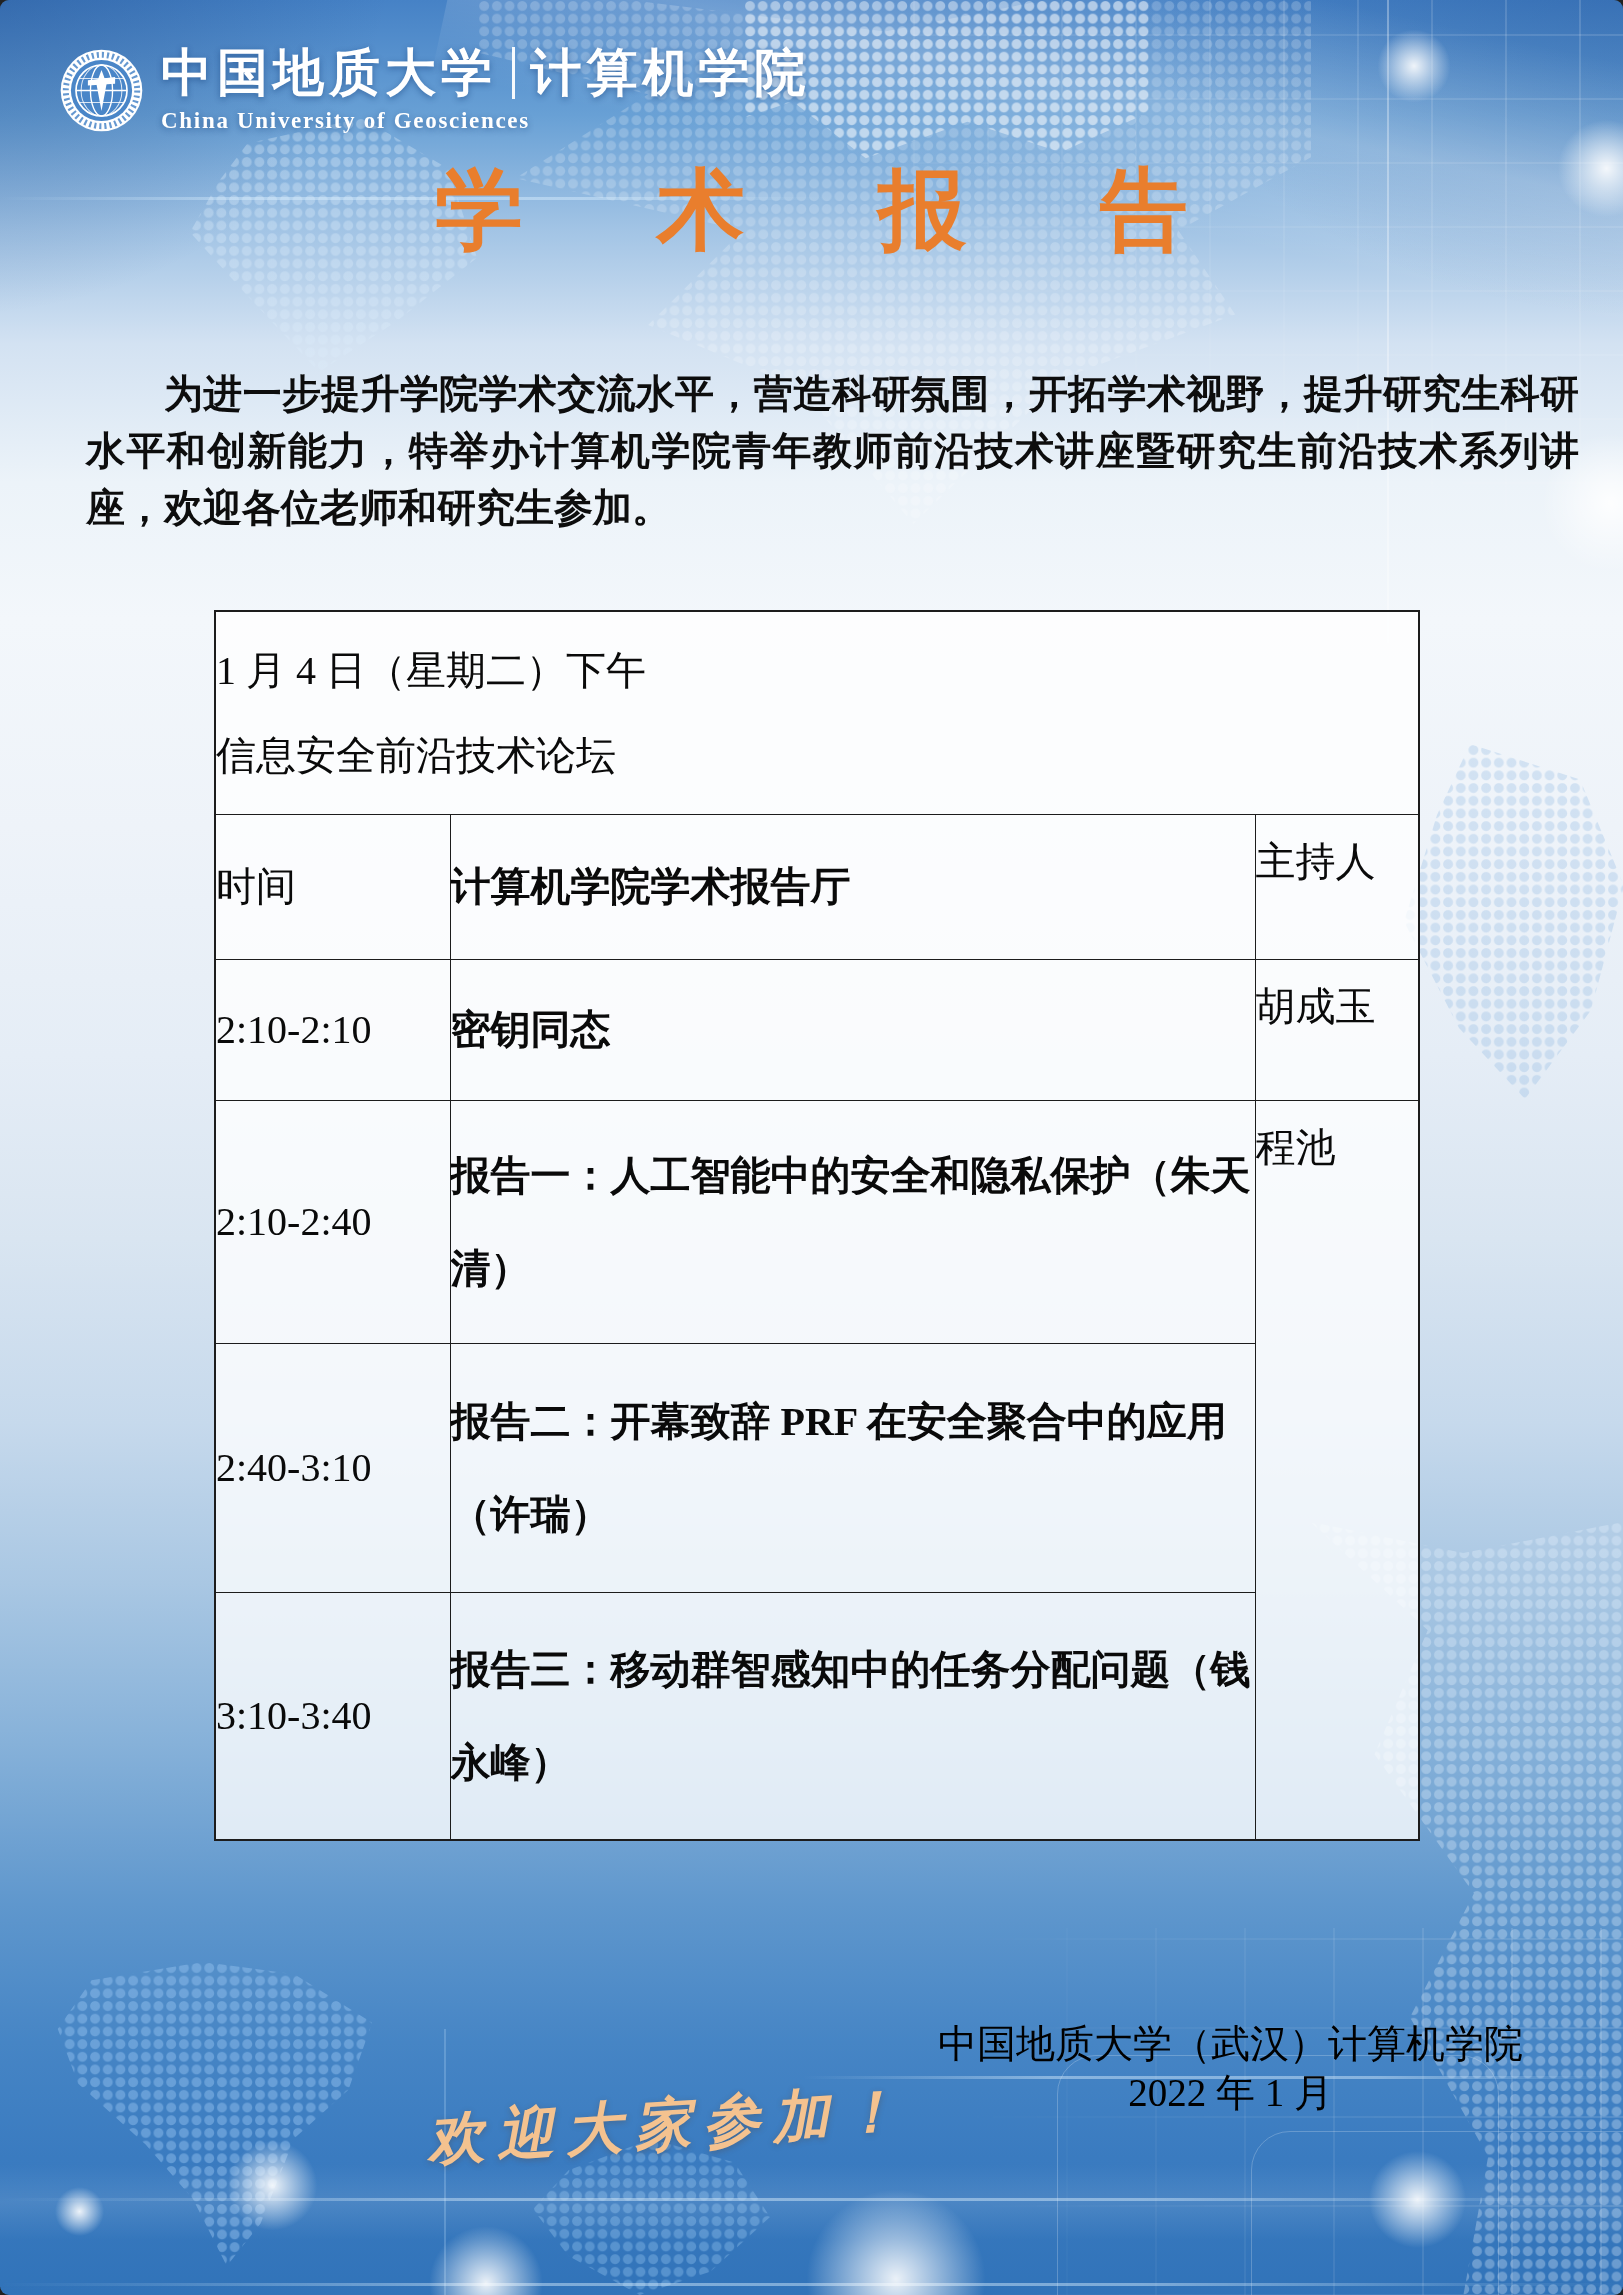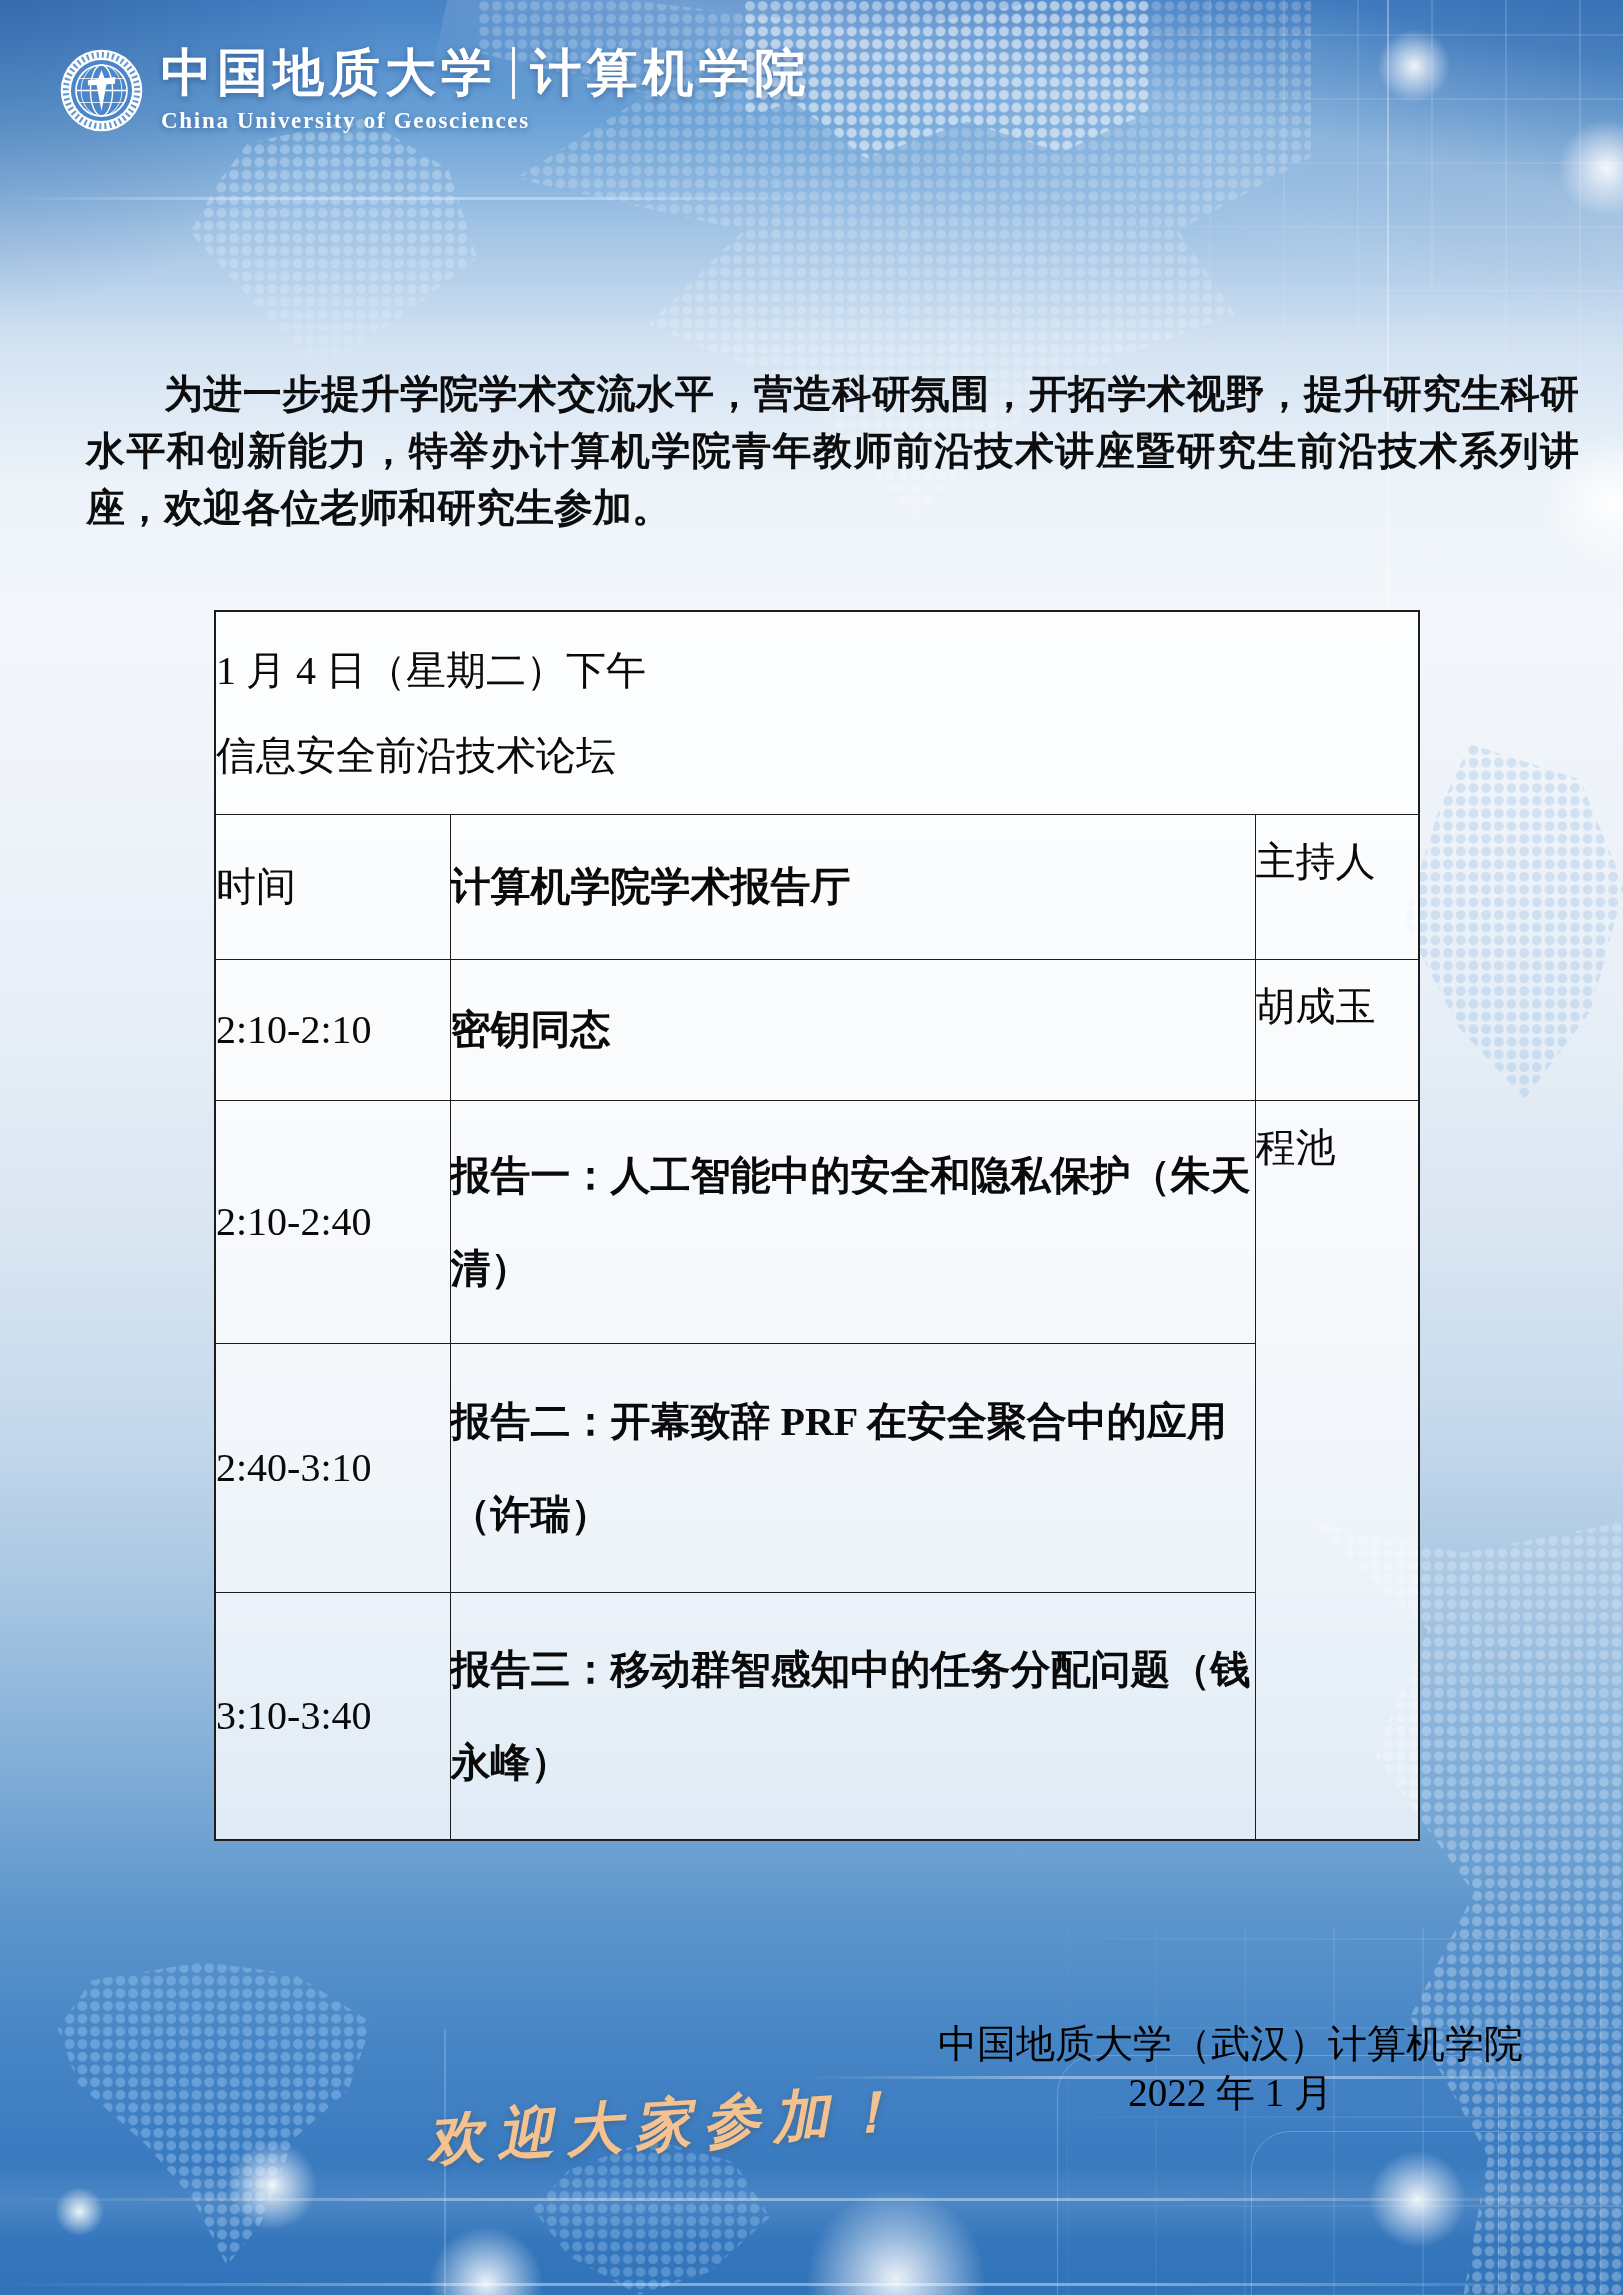--- a/index.html
+++ b/index.html
@@ -10,20 +10,21 @@
     --serif:"Liberation Serif","DejaVu Serif",serif;
     --sans:"Liberation Sans","DejaVu Sans",sans-serif;
   }
   .page{
     position:relative;width:1623px;height:2295px;overflow:hidden;
     font-family:var(--serif);
     background:linear-gradient(180deg,
       #4682c6 0%, #68a0d5 5%, #a2c4e5 10%, #d3e2f2 15%, #ecf3f9 21%,
       #f3f7fb 27%, #eef3f9 36%, #e5edf6 46%, #d9e5f1 54%, #c6d9ec 62%,
       #a9c7e3 69%, #86b1d9 76%, #5f97cd 83%, #4685c5 89%, #3a7bc0 94%, #3173b9 100%);
+    border-radius:9px;
   }
   .bg{position:absolute;pointer-events:none;}
   .corner-tl{inset:0;background:radial-gradient(634px 524px at -51px -51px, rgba(21,64,130,.42), rgba(21,64,130,0) 70%);}
   .corner-tr{inset:0;background:radial-gradient(761px 550px at 102% -68px, rgba(26,75,145,.38), rgba(26,75,145,0) 70%);}
   .beam-top{left:440px;top:-51px;width:1268px;height:304px;transform:rotate(12deg);
     background:linear-gradient(180deg, rgba(255,255,255,0) 0%, rgba(255,255,255,.22) 45%, rgba(255,255,255,0) 85%);}
   .dots{background-image:radial-gradient(circle at 6px 6px, var(--dotc,rgba(255,255,255,.3)) 4.4px, transparent 5.4px);
         background-size:12.7px 12.7px;}
   .dots-top-main{left:364px;top:0;width:947px;height:524px;--dotc:rgba(255,255,255,.20);
     clip-path:polygon(28% 0,55% 6%,72% 0,100% 0,100% 30%,86% 44%,92% 60%,74% 72%,58% 100%,46% 74%,30% 62%,40% 44%,16% 34%,30% 18%,12% 10%,12% 0);}
@@ -164,20 +165,21 @@
     <div class="brand-text">
       <div class="brand-cn">
         <span>中国地质大学</span>
         <span class="brand-div"></span>
         <span>计算机学院</span>
       </div>
       <div class="brand-en">China University of Geosciences</div>
     </div>
   </header>
 
+  <h1 class="poster-title">学 术 报 告</h1>
 
   <p class="intro">为进一步提升学院学术交流水平，营造科研氛围，开拓学术视野，提升研究生科研水平和创新能力，特举办计算机学院青年教师前沿技术讲座暨研究生前沿技术系列讲座，欢迎各位老师和研究生参加。</p>
 
   <table class="schedule">
     <colgroup>
       <col style="width:235px">
         <col style="width:805px">
         <col style="width:164px">
     </colgroup>
     <tbody>

